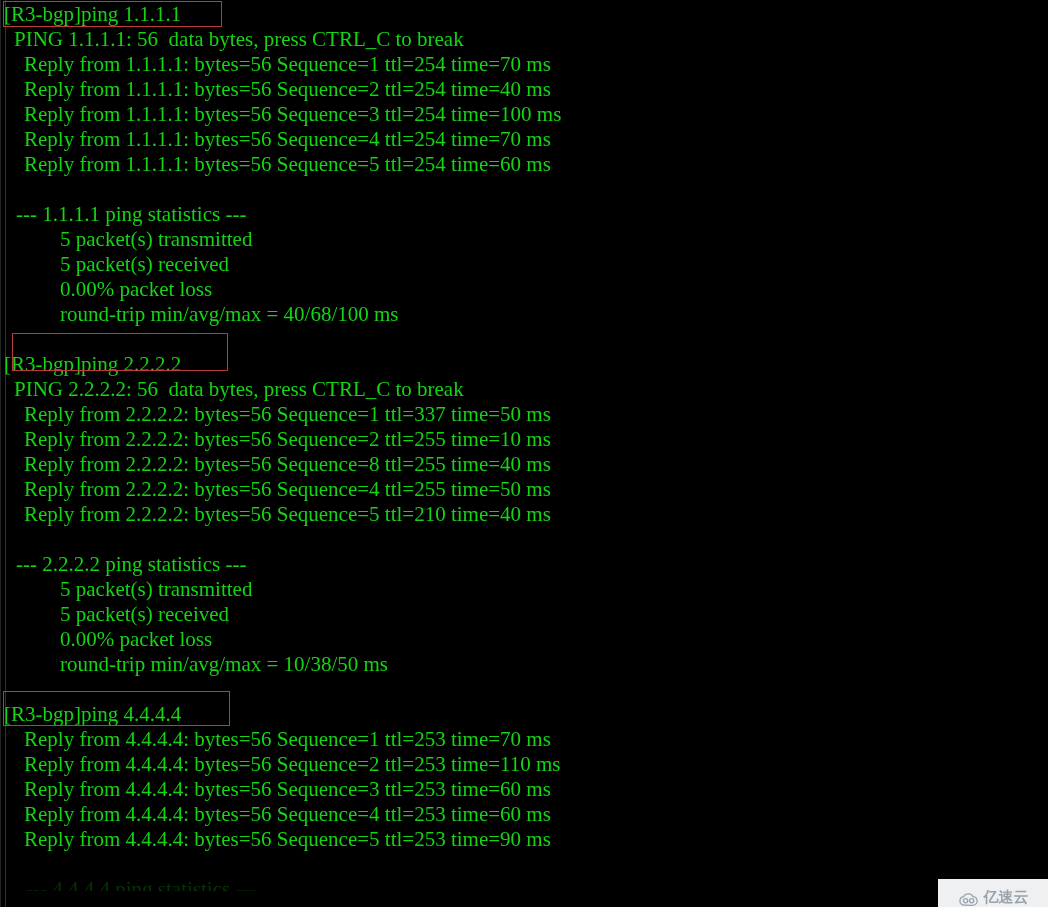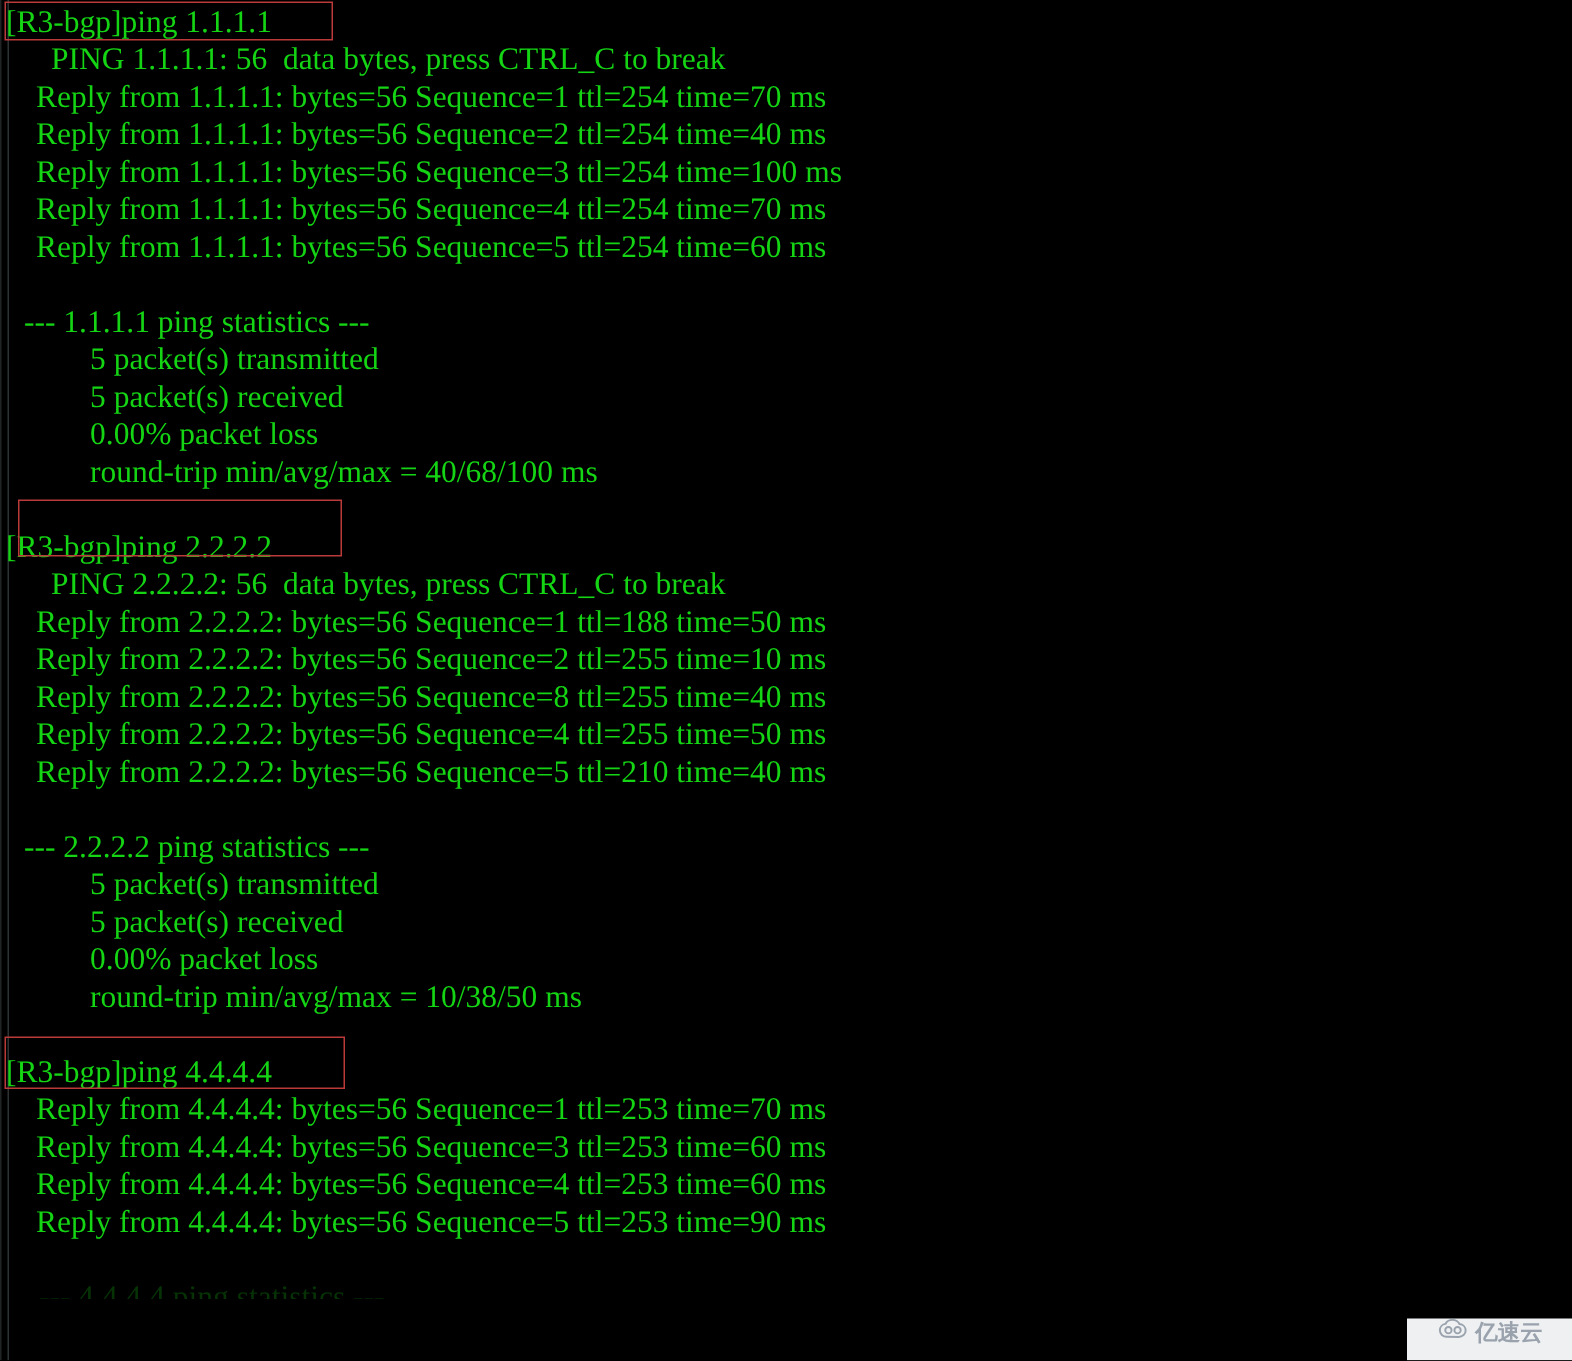--- a/index.html
+++ b/index.html
@@ -46,21 +46,21 @@
   .line {
     height: 25px;
     line-height: 25px;
     font-size: 21px;
     color: #14d414;
     white-space: pre;
     letter-spacing: 0px;
   }
 
   .ind-prompt { padding-left: 4px; }
-  .ind-ping   { padding-left: 14px; margin-left: 20px; }
+  .ind-ping   { padding-left: 14px; }
   .ind-reply  { padding-left: 24px; }
   .ind-stats  { padding-left: 16px; }
   .ind-stat   { padding-left: 26px; margin-left: 34px; }
 
   .cut {
     height: 14px;
     line-height: 25px;
     overflow: hidden;
     font-size: 21px;
     color: #0b5c0b;
@@ -82,21 +82,21 @@
 
   
   .watermark {
     position: absolute;
     right: 0;
     bottom: 0;
     width: 110px;
     height: 28px;
     background: #eef0f2;
     display: flex;
-    align-items: flex-start;
+    align-items: flex-end;
     justify-content: center;
     gap: 4px;
   }
   .watermark .wm-text {
     font-family: "DejaVu Sans", "Liberation Sans", sans-serif;
     font-size: 15px;
     color: #9aa3ad;
     font-weight: 700;
     letter-spacing: 0px;
   }
@@ -120,34 +120,35 @@
       <div class="line ind-reply">Reply from 1.1.1.1: bytes=56 Sequence=5 ttl=254 time=60 ms</div>
       <div class="line ind-reply"> </div>
       <div class="line ind-stats">--- 1.1.1.1 ping statistics ---</div>
       <div class="line ind-stat">5 packet(s) transmitted</div>
       <div class="line ind-stat">5 packet(s) received</div>
       <div class="line ind-stat">0.00% packet loss</div>
       <div class="line ind-stat">round-trip min/avg/max = 40/68/100 ms</div>
       <div class="line ind-stat"> </div>
       <div class="line ind-prompt">[R3-bgp]ping 2.2.2.2</div>
       <div class="line ind-ping">PING 2.2.2.2: 56  data bytes, press CTRL_C to break</div>
-      <div class="line ind-reply">Reply from 2.2.2.2: bytes=56 Sequence=1 ttl=188 time=50 ms</div>
+      <div class="line ind-reply">Reply from 2.2.2.2: bytes=56 Sequence=1 ttl=337 time=50 ms</div>
       <div class="line ind-reply">Reply from 2.2.2.2: bytes=56 Sequence=2 ttl=255 time=10 ms</div>
       <div class="line ind-reply">Reply from 2.2.2.2: bytes=56 Sequence=8 ttl=255 time=40 ms</div>
       <div class="line ind-reply">Reply from 2.2.2.2: bytes=56 Sequence=4 ttl=255 time=50 ms</div>
       <div class="line ind-reply">Reply from 2.2.2.2: bytes=56 Sequence=5 ttl=210 time=40 ms</div>
       <div class="line ind-reply"> </div>
       <div class="line ind-stats">--- 2.2.2.2 ping statistics ---</div>
       <div class="line ind-stat">5 packet(s) transmitted</div>
       <div class="line ind-stat">5 packet(s) received</div>
       <div class="line ind-stat">0.00% packet loss</div>
       <div class="line ind-stat">round-trip min/avg/max = 10/38/50 ms</div>
       <div class="line ind-stat"> </div>
       <div class="line ind-prompt">[R3-bgp]ping 4.4.4.4</div>
       <div class="line ind-reply">Reply from 4.4.4.4: bytes=56 Sequence=1 ttl=253 time=70 ms</div>
+      <div class="line ind-reply">Reply from 4.4.4.4: bytes=56 Sequence=2 ttl=253 time=110 ms</div>
       <div class="line ind-reply">Reply from 4.4.4.4: bytes=56 Sequence=3 ttl=253 time=60 ms</div>
       <div class="line ind-reply">Reply from 4.4.4.4: bytes=56 Sequence=4 ttl=253 time=60 ms</div>
       <div class="line ind-reply">Reply from 4.4.4.4: bytes=56 Sequence=5 ttl=253 time=90 ms</div>
       <div class="line ind-reply"> </div>
       <div class="cut">--- 4.4.4.4 ping statistics ---</div>
     </div>
 
   <div class="hl" id="hl1"></div>
   <div class="hl" id="hl2"></div>
   <div class="hl" id="hl3"></div>

